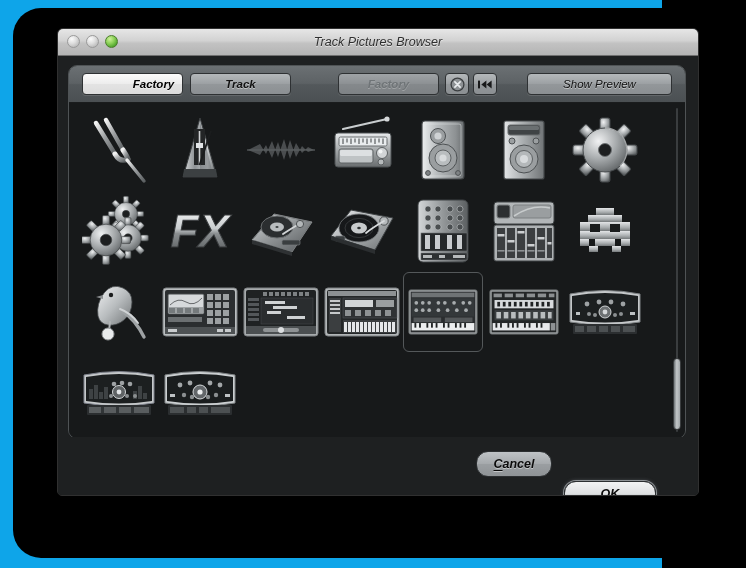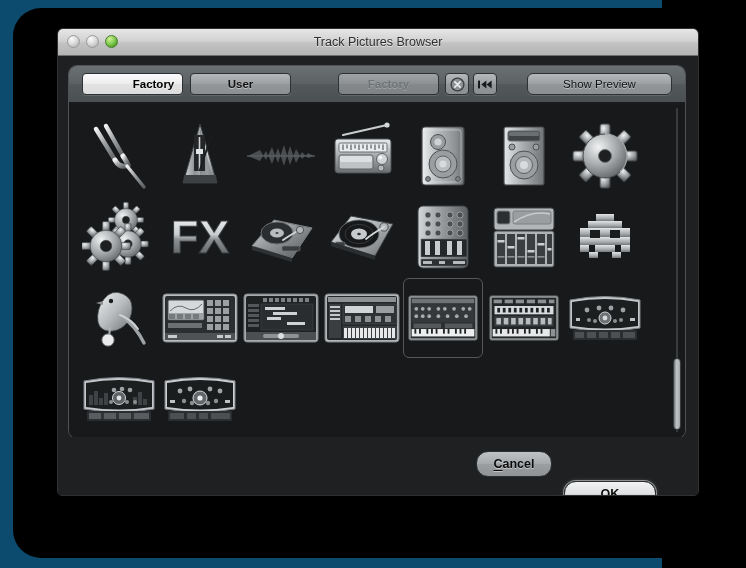--- a/index.html
+++ b/index.html
@@ -4,21 +4,22 @@
 <style>
   html,body{margin:0;padding:0;background:#000;}
   body{
     width:746px;height:568px;overflow:hidden;
     font-family:"Liberation Sans", sans-serif;
     -webkit-font-smoothing:antialiased;
   }
   
   #desktop{
     position:absolute;left:0;top:0;width:662px;height:568px;
-    background:#0c4a6e;
+    background:#0ea5e9;
+    font-style:italic;
   }
   #backdrop-card{
     position:absolute;left:13px;top:8px;width:720px;height:550px;
     background:#000;border-radius:28px;
   }
   
   #window{
     position:absolute;left:57px;top:28px;width:640px;height:466px;
     border-radius:6px 6px 5px 5px;
     background:#1d1f20;
@@ -77,30 +78,30 @@
   }
   .btn.disabled{
     color:#6f7477;text-shadow:0 1px 0 rgba(255,255,255,.25);
     background:linear-gradient(to bottom,#9fa3a6 0%,#8d9194 48%,#85898c 52%,#7e8285 100%);
   }
   #btn-factory{left:13px;width:101px;}
   #btn-user{left:121px;width:101px;}
   #btn-import{left:269px;width:101px;}
   #btn-clear{left:376px;width:24px;top:7px;height:22px;padding:0;}
   #btn-rewind{left:404px;width:24px;top:7px;height:22px;padding:0;}
-  #btn-preview{left:458px;width:145px;font-weight:400;font-size:11.5px;border-radius:6px;}
+  #btn-preview{left:458px;width:145px;font-weight:400;font-size:11.5px;}
   .ico-circle-x{display:block;}
   .ico-rewind{display:block;}
   
   #scroll-area{
     position:absolute;left:0;top:37px;right:0;bottom:0;
     background:#17191a;overflow:hidden;
   }
   #grid{
-    position:absolute;left:0;top:7px;right:0;
+    position:absolute;left:0;top:1px;right:0;
     display:grid;
     grid-template-columns:repeat(7,80px);
     grid-auto-rows:80px;
     column-gap:1px;row-gap:1px;
     padding:6px 0 0 10px;
   }
   .cell{
     position:relative;width:80px;height:80px;
     display:flex;align-items:center;justify-content:center;
     box-sizing:border-box;border-radius:6px;
@@ -160,21 +161,21 @@
       </div>
       <div class="title">Track Pictures Browser</div>
     </div>
 
     <div id="winbody">
 
       <div id="panel">
 
         <div id="toolbar">
           <div class="btn selected" id="btn-factory">Factory</div>
-          <div class="btn" id="btn-user">User</div>
+          <div class="btn" id="btn-user">Track</div>
           <div class="btn disabled" id="btn-import">Factory</div>
 
           <div class="btn" id="btn-clear">
             <svg class="ico-circle-x" width="15" height="15" viewBox="0 0 15 15">
               <circle cx="7.5" cy="7.5" r="6.4" fill="#8d9194" stroke="#3b3e40" stroke-width="1.3"></circle>
               <path d="M4.9 4.9 L10.1 10.1 M10.1 4.9 L4.9 10.1" stroke="#e9ecee" stroke-width="1.7" stroke-linecap="round"></path>
             </svg>
           </div>
 
           <div class="btn" id="btn-rewind">

